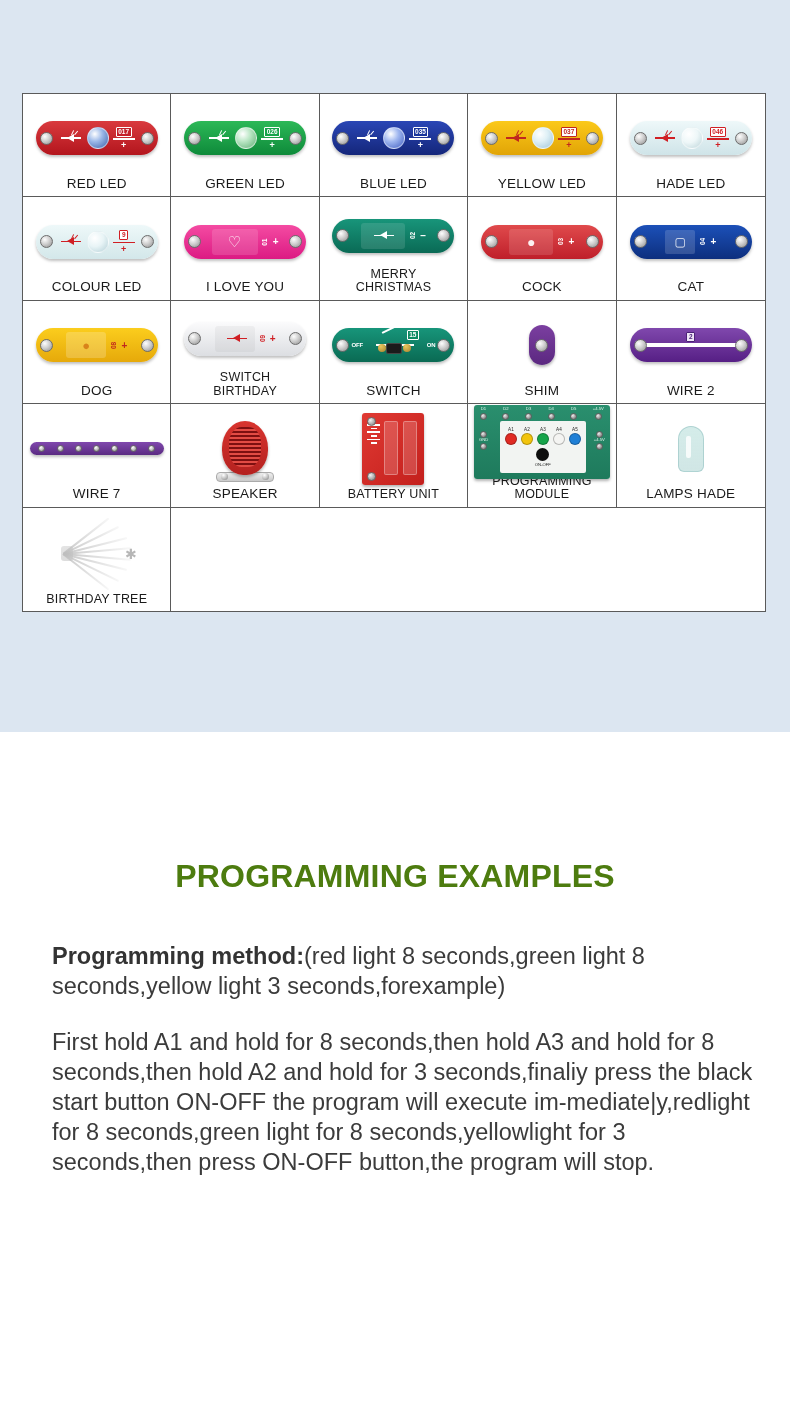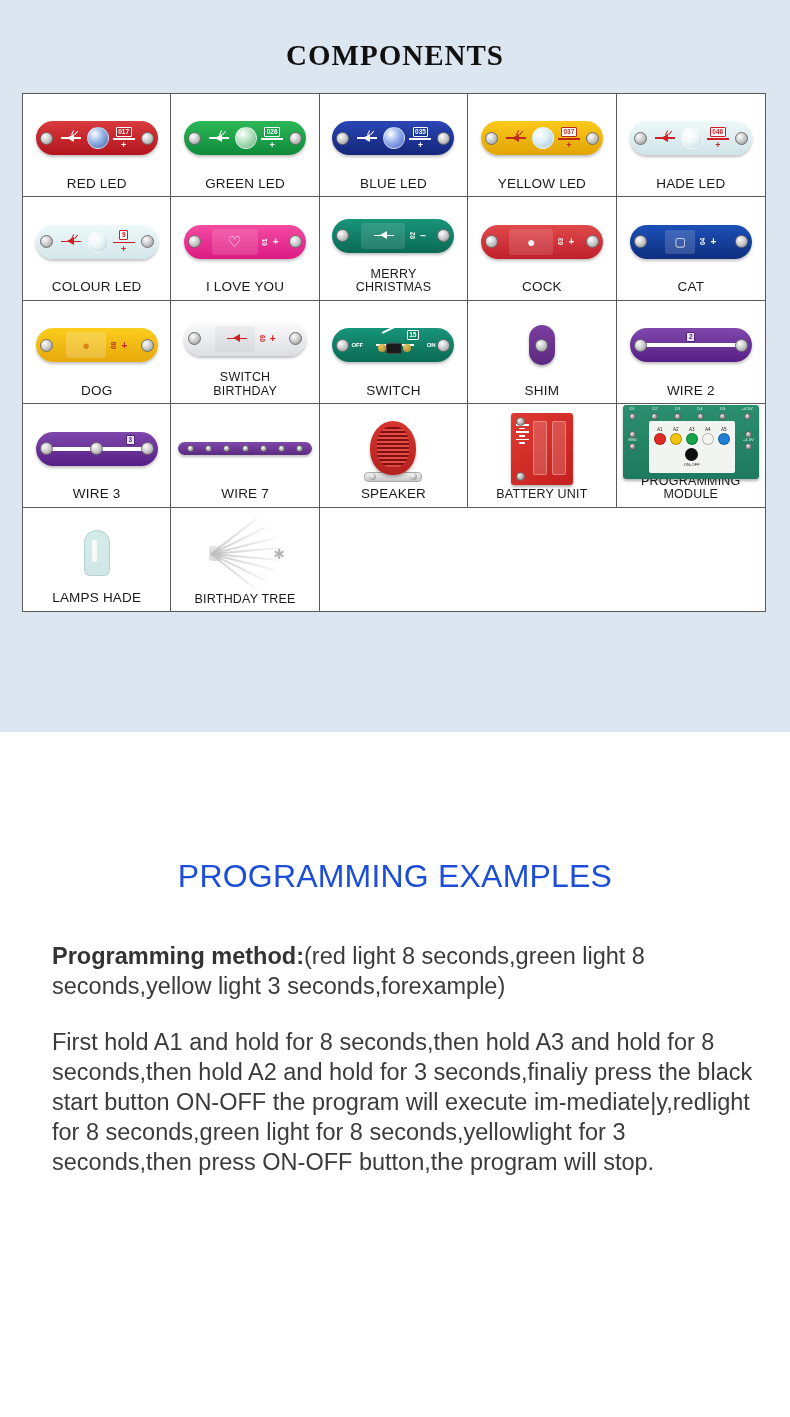--- a/index.html
+++ b/index.html
@@ -313,41 +313,40 @@
     position:absolute; left:6px; top:20px; width:12px;height:15px;border-radius:3px;
     background:linear-gradient(180deg,rgba(226,226,226,.95),rgba(198,198,198,.6));
   }
   .xtree .star{
     position:absolute; right:2px; top:21px; color:rgba(175,175,175,.9); font-size:14px; line-height:1;
   }
 
   
   .prog-section{ width:790px; background:#fff; position:relative; }
   .prog-title{
-    text-align:center; color:#1d4ed8; font-weight:normal;
+    text-align:center; color:#4d7c0f; font-weight:bold;
     font-size:32px; margin:0; padding-top:126px; letter-spacing:.2px;
   }
   .prog-sub{
     text-align:center; color:#111; font-weight:bold;
     font-size:40px; margin:0; padding-top:52px; letter-spacing:.2px;
   }
   .para{
     color:#3b3b3b; font-size:23.5px; line-height:1.28;
     margin:0; padding:0 22px 0 52px;
   }
   .para.first{ padding-top:46px; }
   .para.second{ padding-top:26px; }
   .para b{ color:#333; font-weight:bold; }
 </style>
 </head>
 <body>
 
 <div class="components-section">
 
-  <h1 class="components-title">COMPONENTS</h1>
 
   <div class="grid">
 
     <div class="cell">
       <div class="art">
         <div class="pill" style="background:linear-gradient(180deg,#d93a3e,#b3151d);color:#fff">
           <div class="snap"></div>
           <div class="mid">
             <div class="arrowgrp" style="color:#fff">
               <div class="bar"></div>
@@ -649,35 +648,20 @@
           <div class="snap" style="z-index:2"></div>
           <div class="mid">
             <span class="codebox" style="color:#4b2277;background:#efe6f7;border-color:#4b2277;z-index:2;margin-bottom:16px">2</span>
           </div>
           <div class="snap" style="z-index:2"></div>
         </div>
       </div>
       <div class="cap">WIRE 2</div>
     </div>
 
-    <div class="cell">
-      <div class="art">
-        <div class="pill" style="background:linear-gradient(180deg,#8048ad,#561f85);color:#fff">
-          <div class="wirebar"></div>
-          <div class="snap" style="z-index:2"></div>
-          <div class="mid" style="justify-content:center">
-            <div class="snap" style="z-index:2"></div>
-            <span class="codebox" style="color:#4b2277;background:#efe6f7;border-color:#4b2277;z-index:2;
-                        position:absolute;right:6px;top:3px">3</span>
-          </div>
-          <div class="snap" style="z-index:2"></div>
-        </div>
-      </div>
-      <div class="cap">WIRE 3</div>
-    </div>
 
     <div class="cell">
       <div class="art">
         <div class="wire7">
           <div class="s"></div>
             <div class="s"></div>
             <div class="s"></div>
             <div class="s"></div>
           <div class="s"></div>
             <div class="s"></div>

